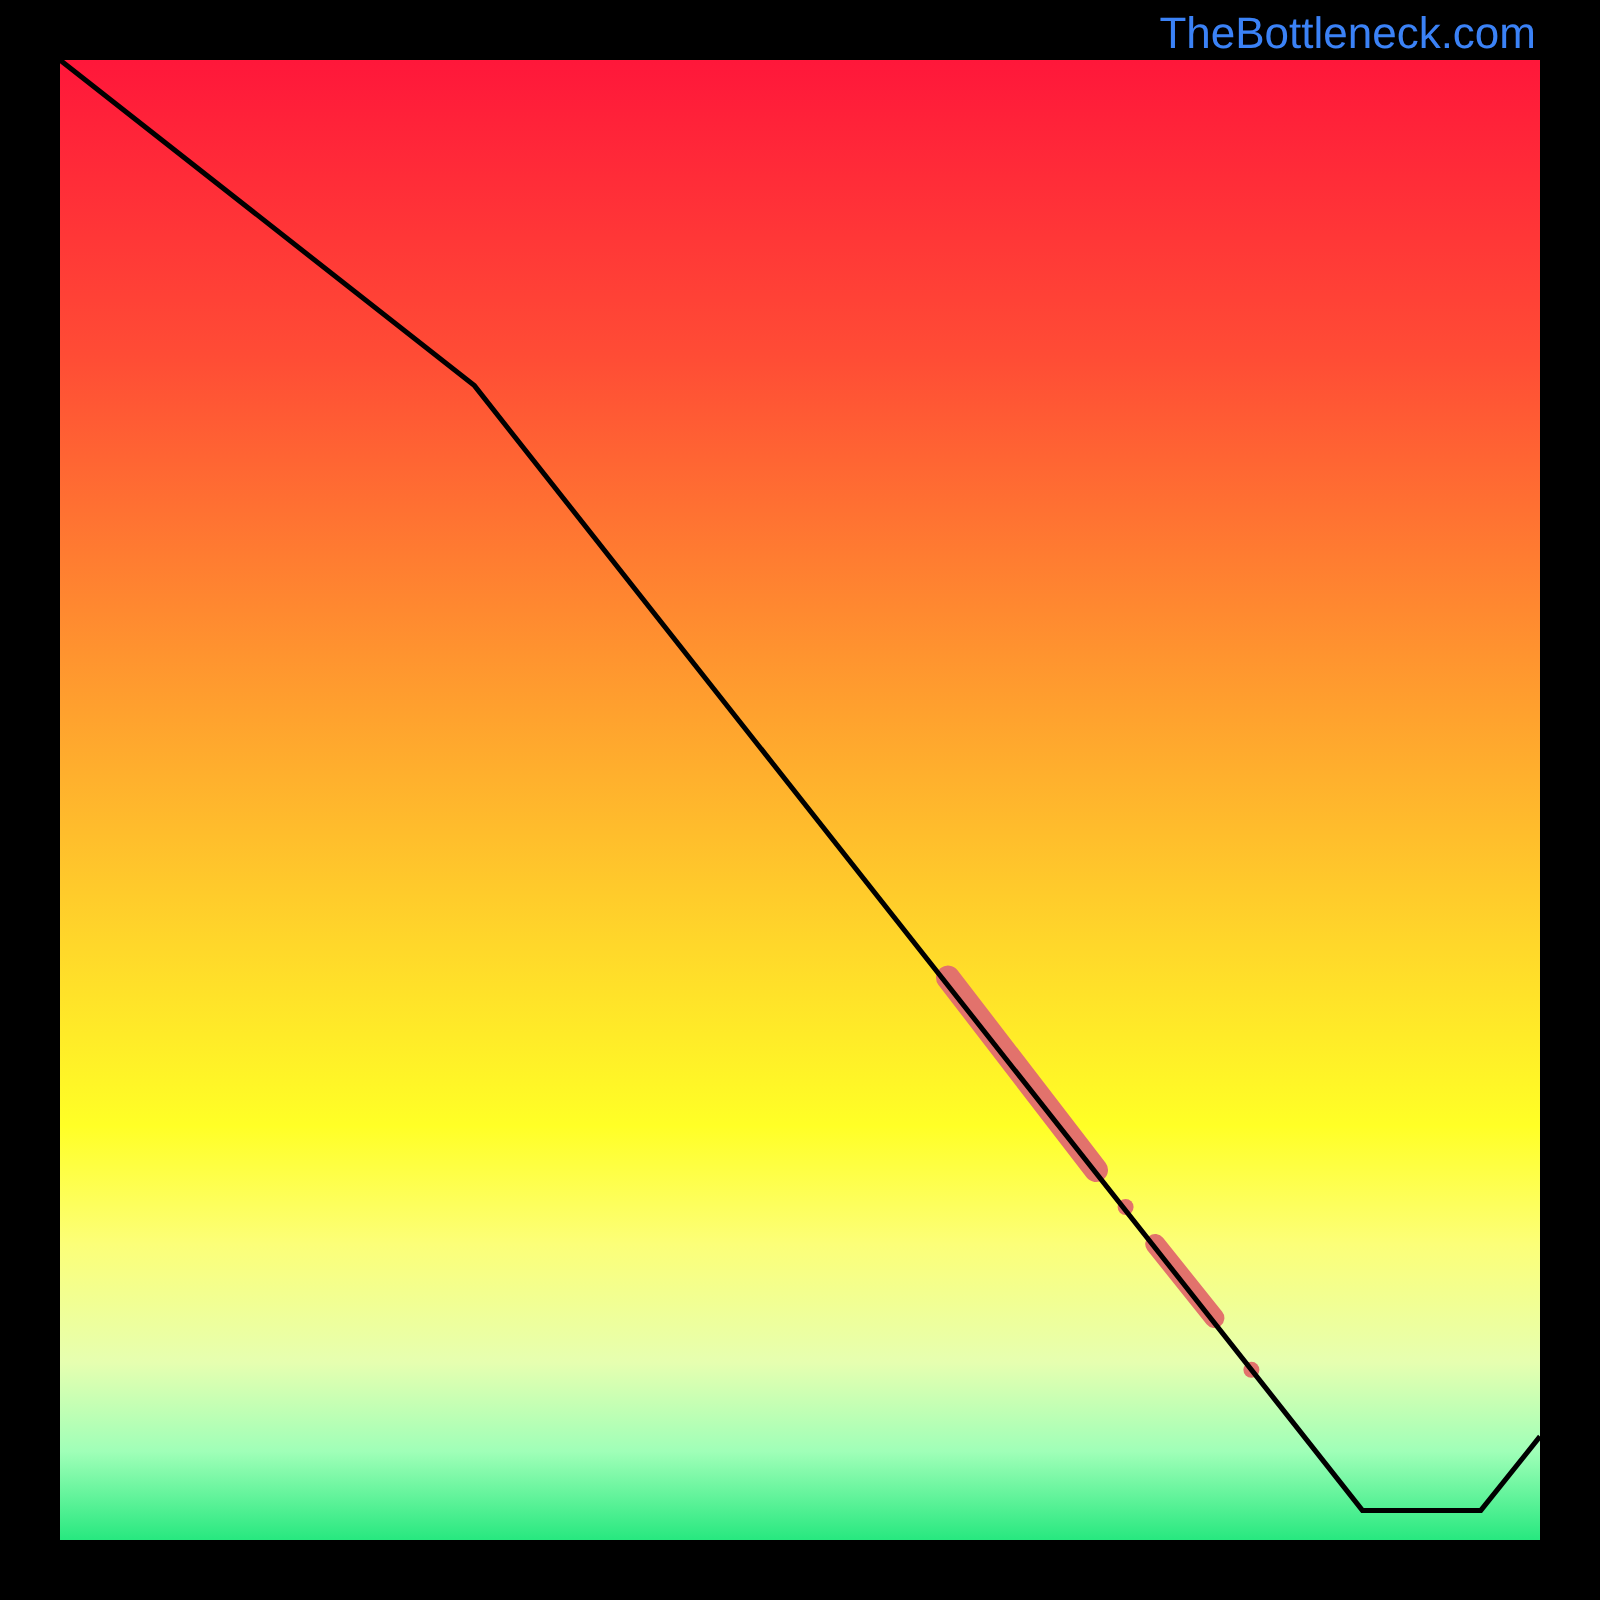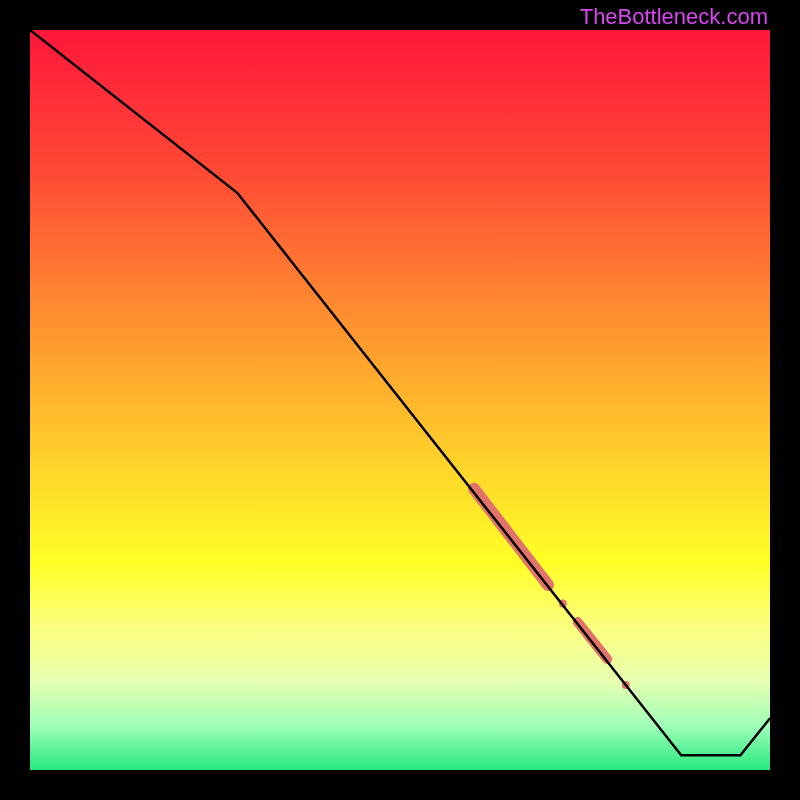--- a/index.html
+++ b/index.html
@@ -8,21 +8,21 @@
     height: 800px;
     background: #000;
     position: relative;
     font-family: Arial, sans-serif;
   }
   .watermark {
     position: absolute;
     top: 4px;
     right: 32px;
     font-size: 22px;
-    color: #d946ef;
+    color: #3b82f6;
     font-weight: normal;
     z-index: 10;
   }
   .plot-area {
     position: absolute;
     left: 30px;
     top: 30px;
     width: 740px;
     height: 740px;
   }

